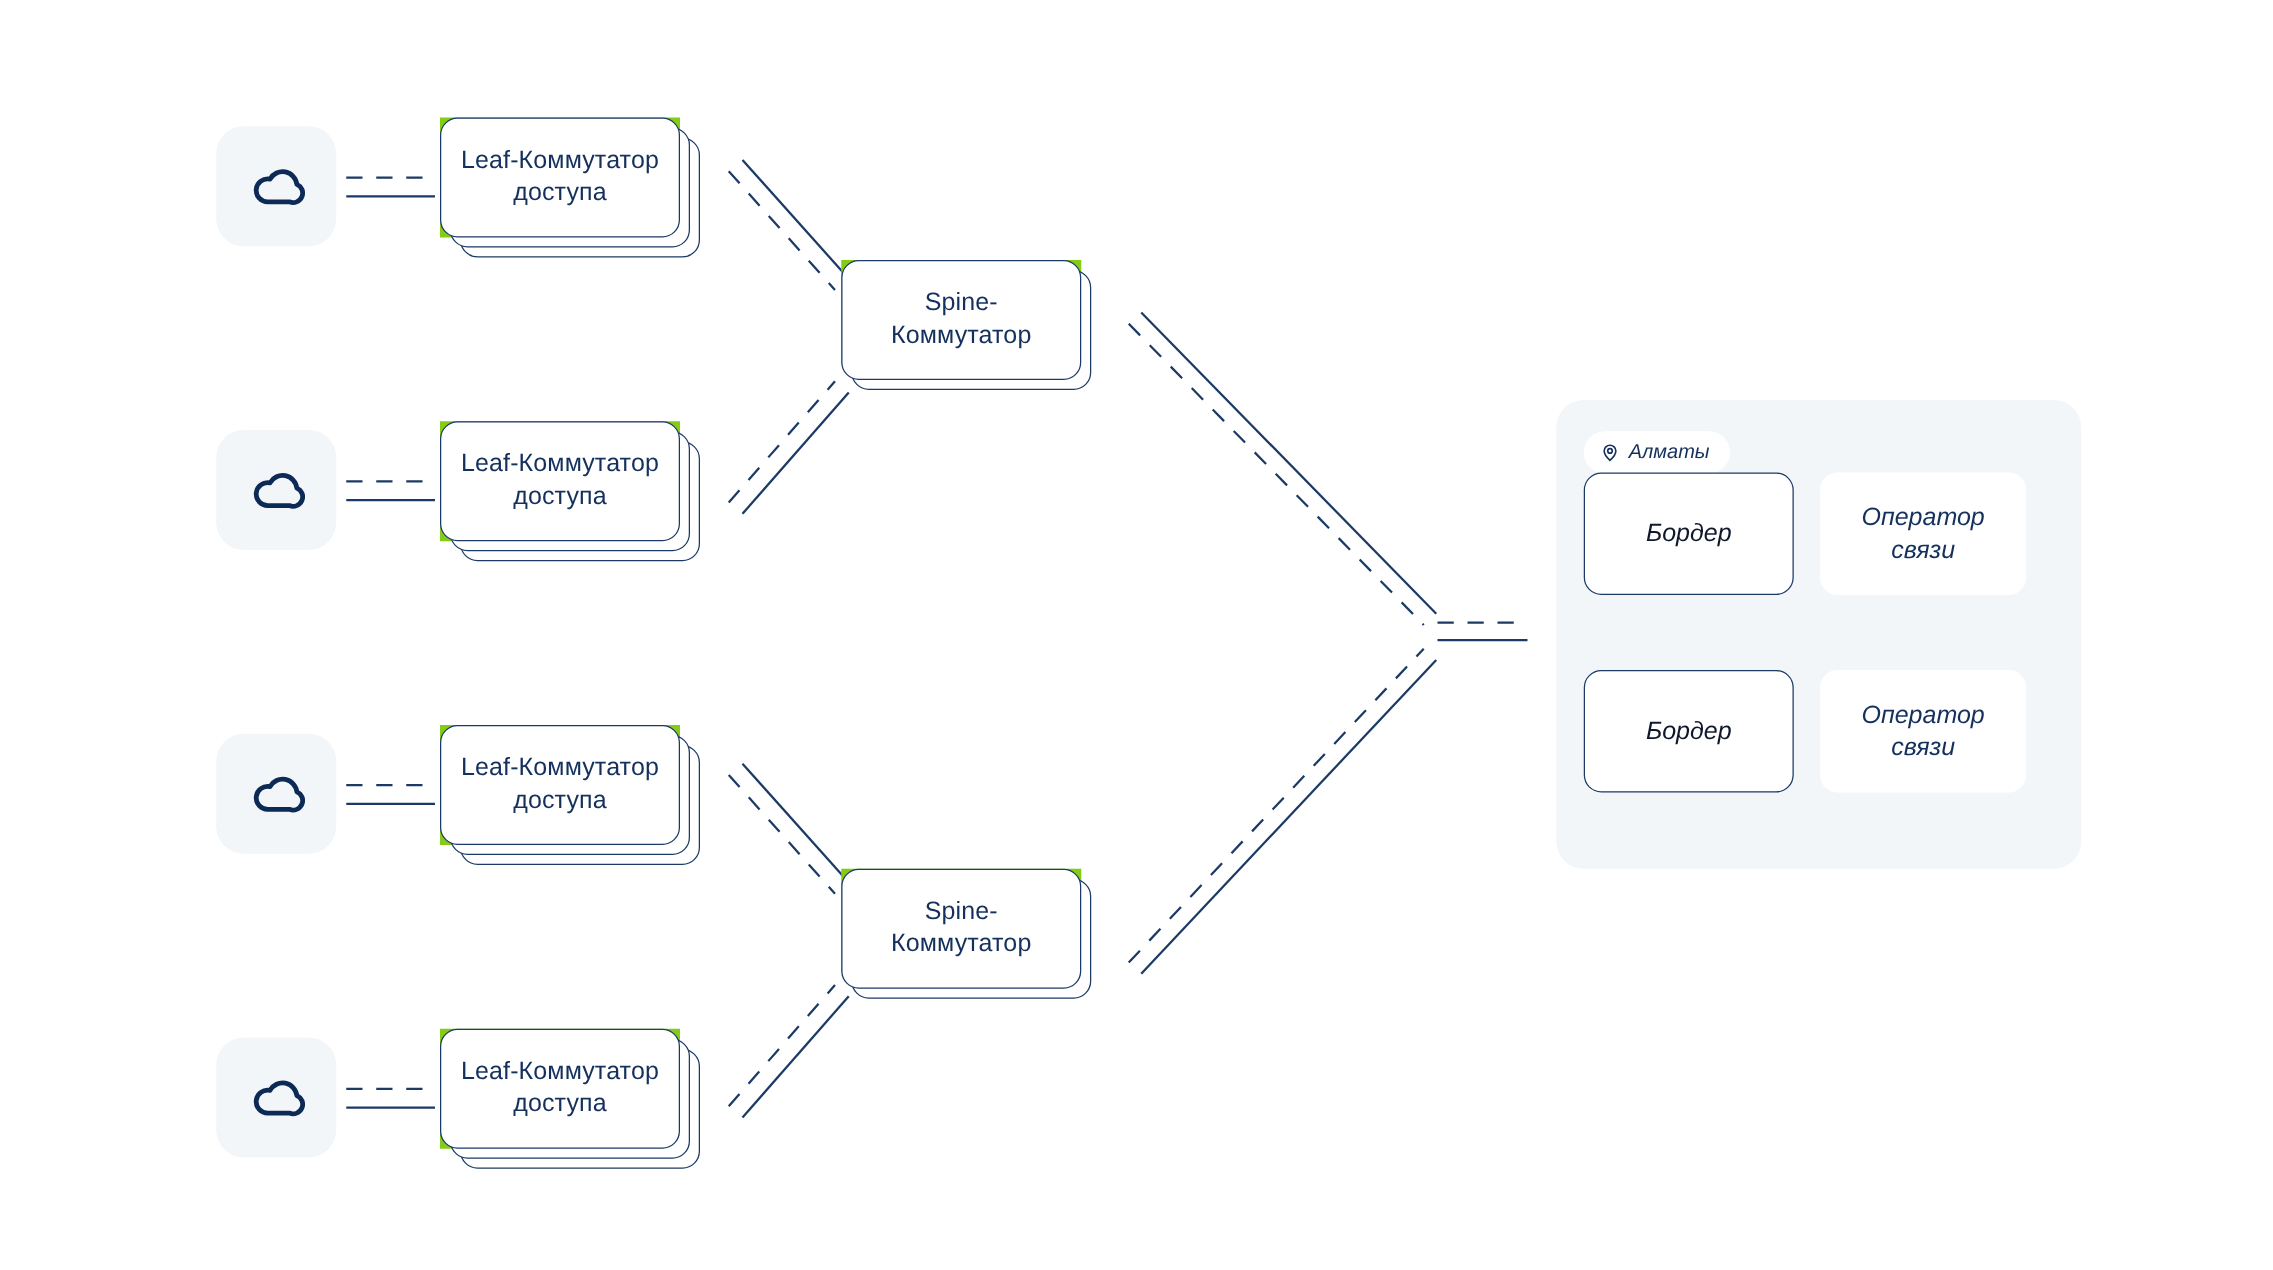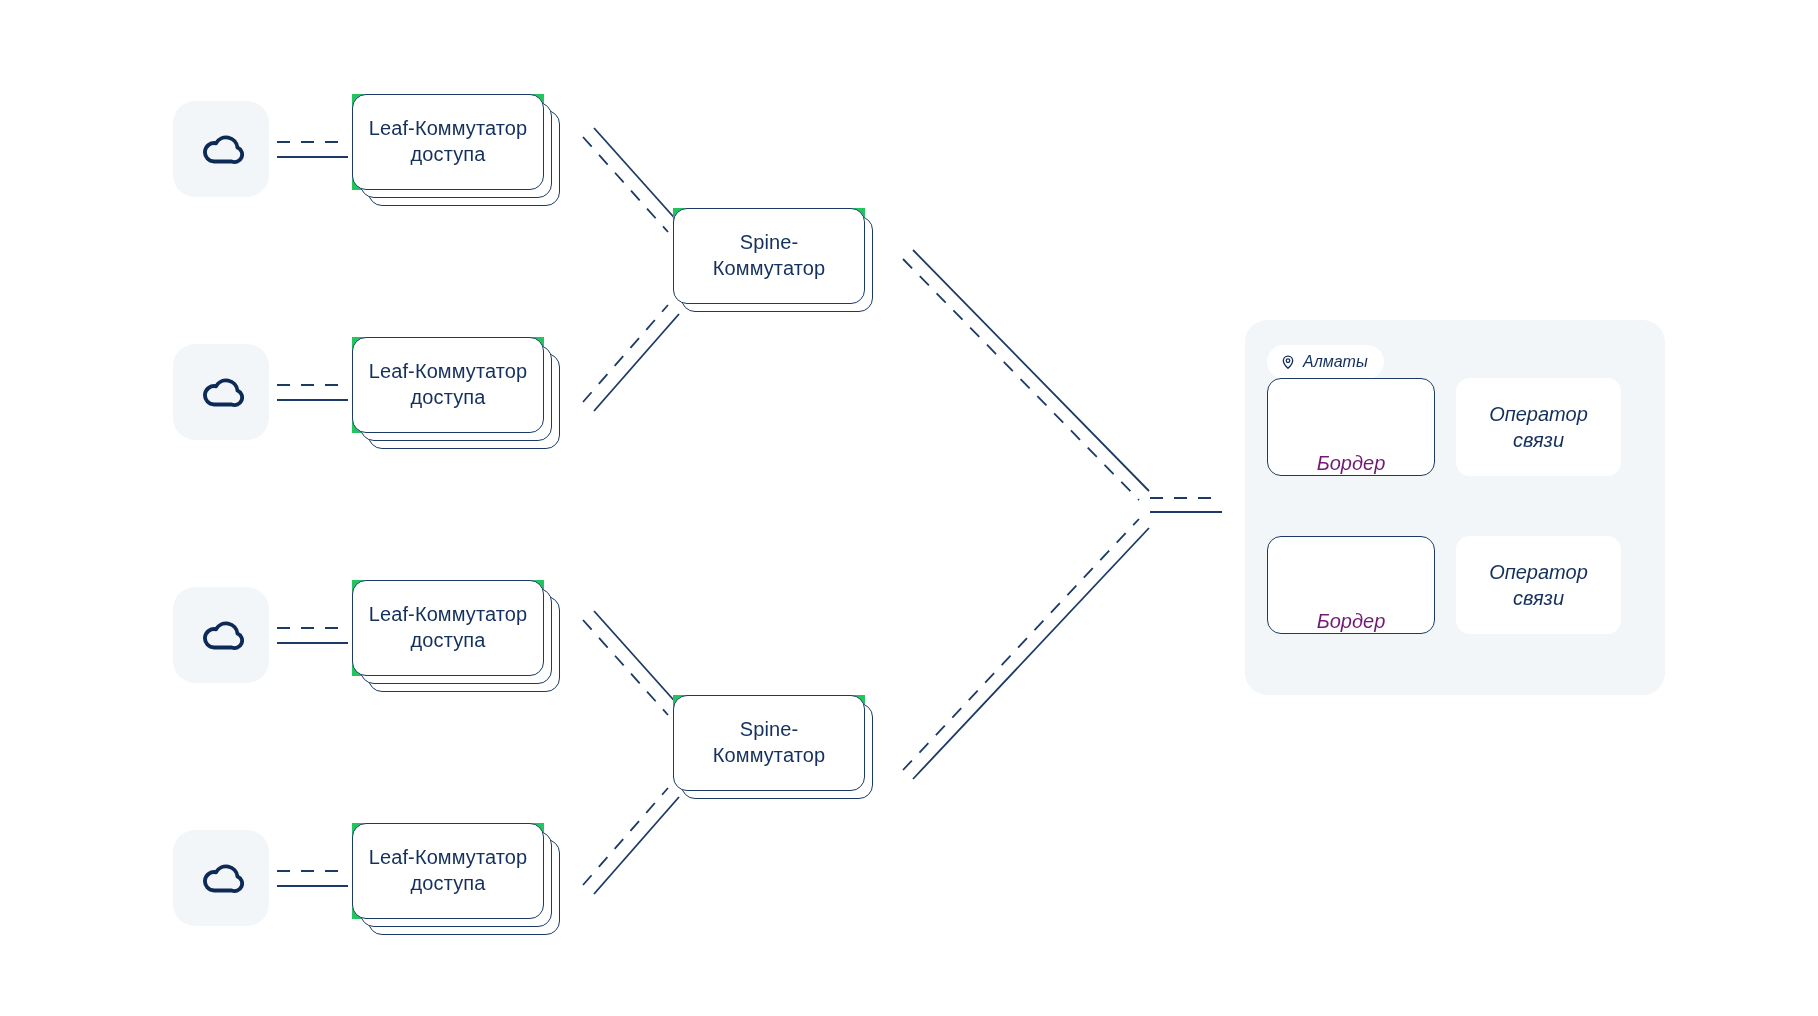--- a/index.html
+++ b/index.html
@@ -43,21 +43,21 @@
 
   
   .node {
     position: absolute;
     box-sizing: border-box;
     display: flex;
     align-items: center;
     justify-content: center;
     text-align: center;
     color: #14305c;
-    background: #22c55e;
+    background: #84cc16;
     letter-spacing: 0.1px;
     padding-left: 28px;
   }
 
   
   .stacked .layer {
     position: absolute;
     box-sizing: border-box;
     border: 1.6px solid #1b3a66;
     border-radius: 14px;
@@ -103,24 +103,24 @@
   }
   .group-badge .pin { display: flex; align-items: center; }
 
   .border-card {
     position: absolute;
     box-sizing: border-box;
     border: 1.6px solid #1b3a66;
     border-radius: 14px;
     background: #ffffff;
     display: flex;
-    align-items: flex-end;
+    align-items: center;
     justify-content: center;
     font-size: 20px;
-    color: #701a75;
+    color: #0f172a;
   }
   .op-card {
     position: absolute;
     box-sizing: border-box;
     border: none;
     border-radius: 14px;
     background: #ffffff;
     display: flex;
     align-items: center;
     justify-content: center;

